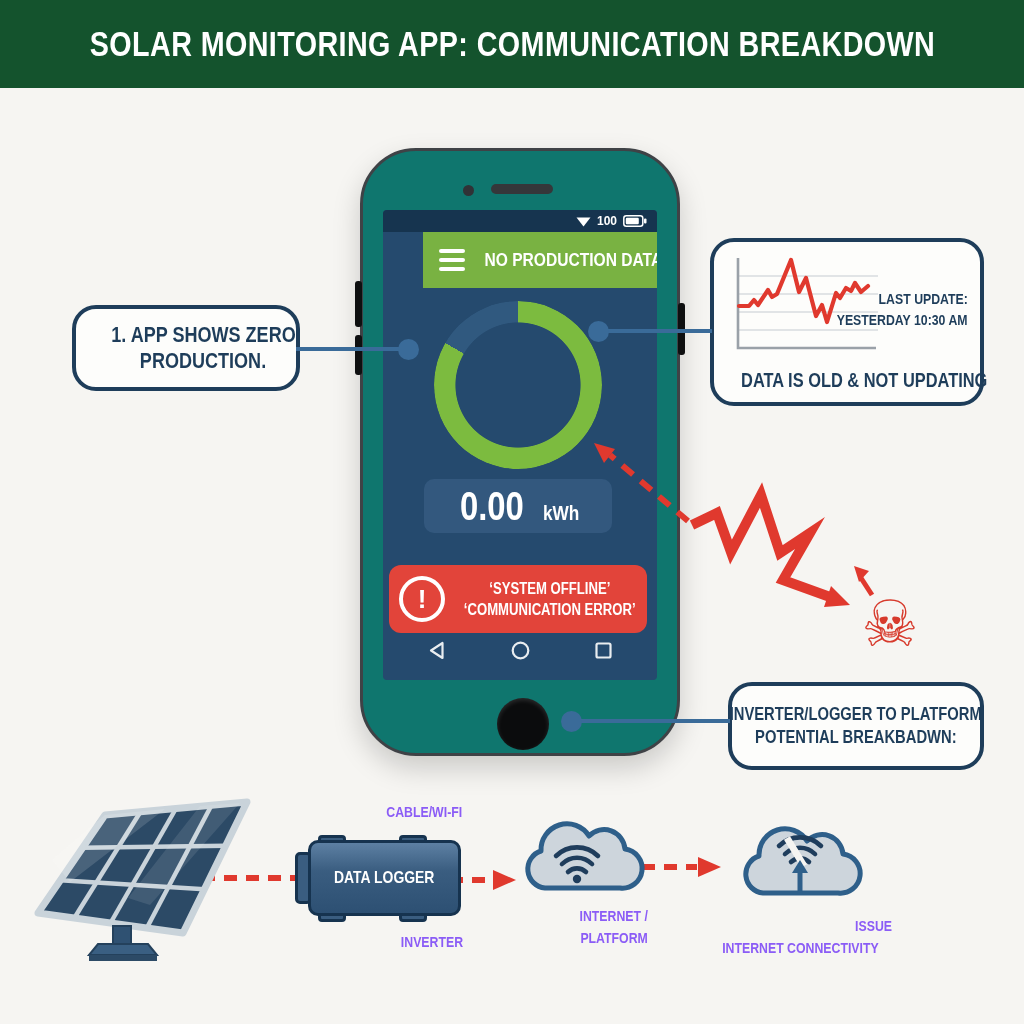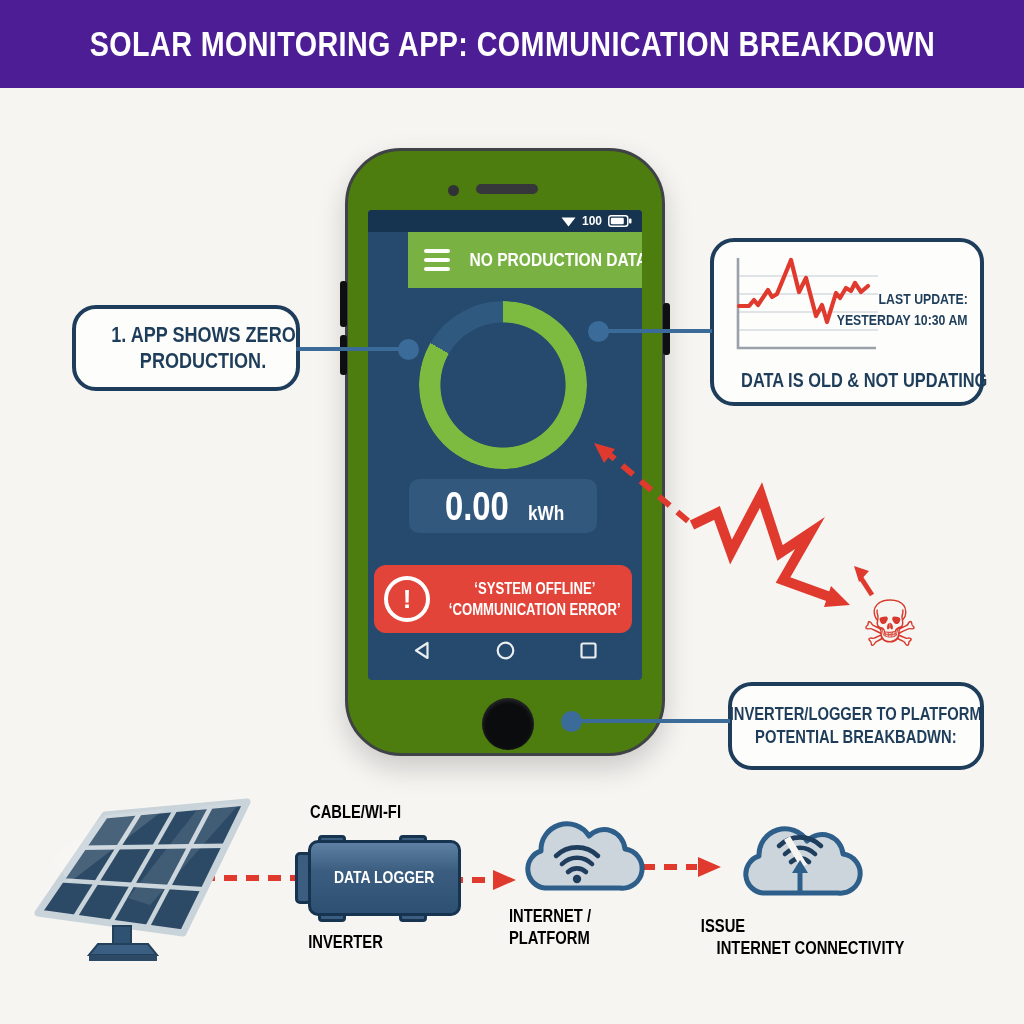--- a/index.html
+++ b/index.html
@@ -1,27 +1,27 @@
 <!DOCTYPE html>
 <html><head>
 <meta charset="utf-8">
 <style>
   html,body{margin:0;padding:0;}
   body{width:1024px;height:1024px;background:#f6f5f2;font-family:"Liberation Sans",sans-serif;position:relative;overflow:hidden;}
   .abs{position:absolute;}
   .cn{display:inline-block;transform:scaleX(0.82);transform-origin:50% 50%;white-space:nowrap;}
   .cnr{display:inline-block;transform:scaleX(0.82);transform-origin:100% 50%;white-space:nowrap;}
   .nv{color:#1e3d5a;font-weight:700;}
-  .banner{left:0;top:0;width:1024px;height:88px;background:#4c1d95;display:flex;align-items:center;justify-content:center;}
+  .banner{left:0;top:0;width:1024px;height:88px;background:#14532d;display:flex;align-items:center;justify-content:center;}
   .banner-title{color:#ffffff;font-weight:700;font-size:35px;letter-spacing:0.5px;}
   .callout{background:#fdfdfb;border:4px solid #1e3d5a;border-radius:24px;display:flex;flex-direction:column;align-items:center;justify-content:center;box-sizing:border-box;}
   .c-line{background:#3a6b99;height:4px;}
   .c-dot{width:21px;height:21px;border-radius:50%;background:#3a6b99;}
   
-  .phone{left:345px;top:148px;width:320px;height:608px;background:#4d7c0f;border:3px solid #3f4246;border-radius:56px;box-sizing:border-box;box-shadow:0 12px 28px rgba(0,0,0,0.18);}
+  .phone{left:360px;top:148px;width:320px;height:608px;background:#0f766e;border:3px solid #3f4246;border-radius:56px;box-sizing:border-box;box-shadow:0 12px 28px rgba(0,0,0,0.18);}
   .sidebtn{position:absolute;width:7px;background:#0e0f10;border-radius:3px;}
   .cam{position:absolute;left:100px;top:34px;width:11px;height:11px;border-radius:50%;background:#303236;}
   .spk{position:absolute;left:128px;top:33px;width:62px;height:10px;border-radius:6px;background:#35373a;}
   .screen{position:absolute;left:20px;top:59px;width:274px;height:470px;background:#254a6e;border-radius:4px;overflow:hidden;}
   .statusbar{height:22px;background:#16344f;display:flex;align-items:center;justify-content:flex-end;gap:6px;padding-right:10px;}
   .statusnum{color:#ffffff;font-size:12px;font-weight:700;}
   .appbar{height:56px;background:#79b242;display:flex;align-items:center;padding:0 16px;margin-left:40px;}
   .burger{display:flex;flex-direction:column;gap:5px;}
   .burger i{display:block;width:26px;height:4px;background:#ffffff;border-radius:2px;}
   .appbar-title{flex:1;text-align:center;color:#ffffff;font-weight:700;font-size:19px;}
@@ -32,21 +32,21 @@
   .kwhbox{position:absolute;left:41px;top:269px;width:188px;height:54px;background:#33587e;border-radius:10px;display:flex;align-items:baseline;justify-content:center;}
   .kwh-val{color:#ffffff;font-weight:700;font-size:40px;line-height:54px;}
   .kwh-unit{color:#ffffff;font-weight:700;font-size:21px;margin-left:8px;}
   .alert{position:absolute;left:6px;top:355px;width:258px;height:68px;background:#e2443a;border-radius:12px;display:flex;align-items:center;padding:0 10px;box-sizing:border-box;}
   .alert-ic{width:38px;height:38px;border-radius:50%;border:4px solid #ffffff;display:flex;align-items:center;justify-content:center;color:#ffffff;font-weight:700;font-size:26px;flex:none;}
   .alert-tx{flex:1;display:flex;flex-direction:column;align-items:center;gap:2px;}
   .alert-tx div{color:#ffffff;font-weight:700;font-size:16px;line-height:19px;text-align:right;}
   .navrow{position:absolute;left:0;top:430px;width:100%;display:flex;justify-content:center;gap:62px;}
   .homebtn{position:absolute;left:134px;top:547px;width:52px;height:52px;border-radius:50%;background:#0b0c0d;box-shadow:inset 0 2px 5px rgba(255,255,255,0.14);}
   
-  .flowlabel{color:#000000;font-weight:700;font-size:18px;text-align:left;line-height:22px;}
+  .flowlabel{color:#8b5cf6;font-weight:700;font-size:15px;text-align:right;line-height:22px;}
   .logger-body{left:308px;top:840px;width:153px;height:76px;border-radius:10px;background:linear-gradient(180deg,#5d80a3 0%,#3a5d80 40%,#2d5073 100%);border:3px solid #16334f;box-sizing:border-box;display:flex;align-items:center;justify-content:center;}
   .logger-ear{position:absolute;width:28px;height:12px;background:#3a5d80;border:3px solid #16334f;border-radius:4px;box-sizing:border-box;}
   .logger-tab{position:absolute;width:17px;height:52px;background:#3a5d80;border:3px solid #16334f;border-radius:5px;box-sizing:border-box;}
   .logger-label{color:#ffffff;font-weight:700;font-size:17px;}
   .skull{left:855px;top:592px;width:70px;text-align:center;font-size:64px;color:#d73a2c;line-height:64px;}
 </style>
 </head>
 <body>
 
 <div class="abs banner">

